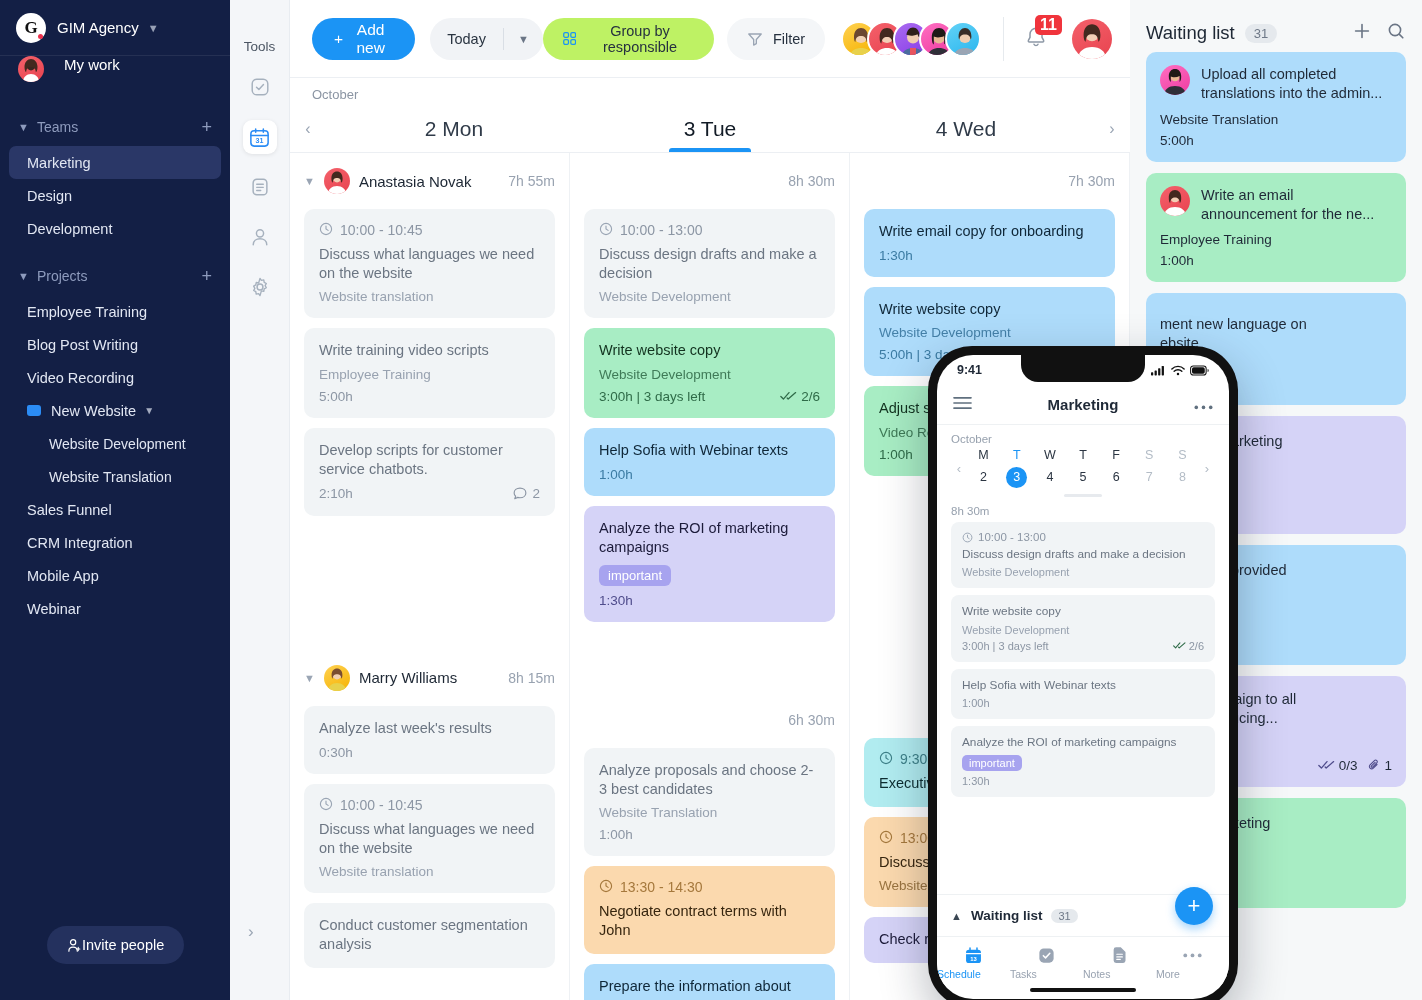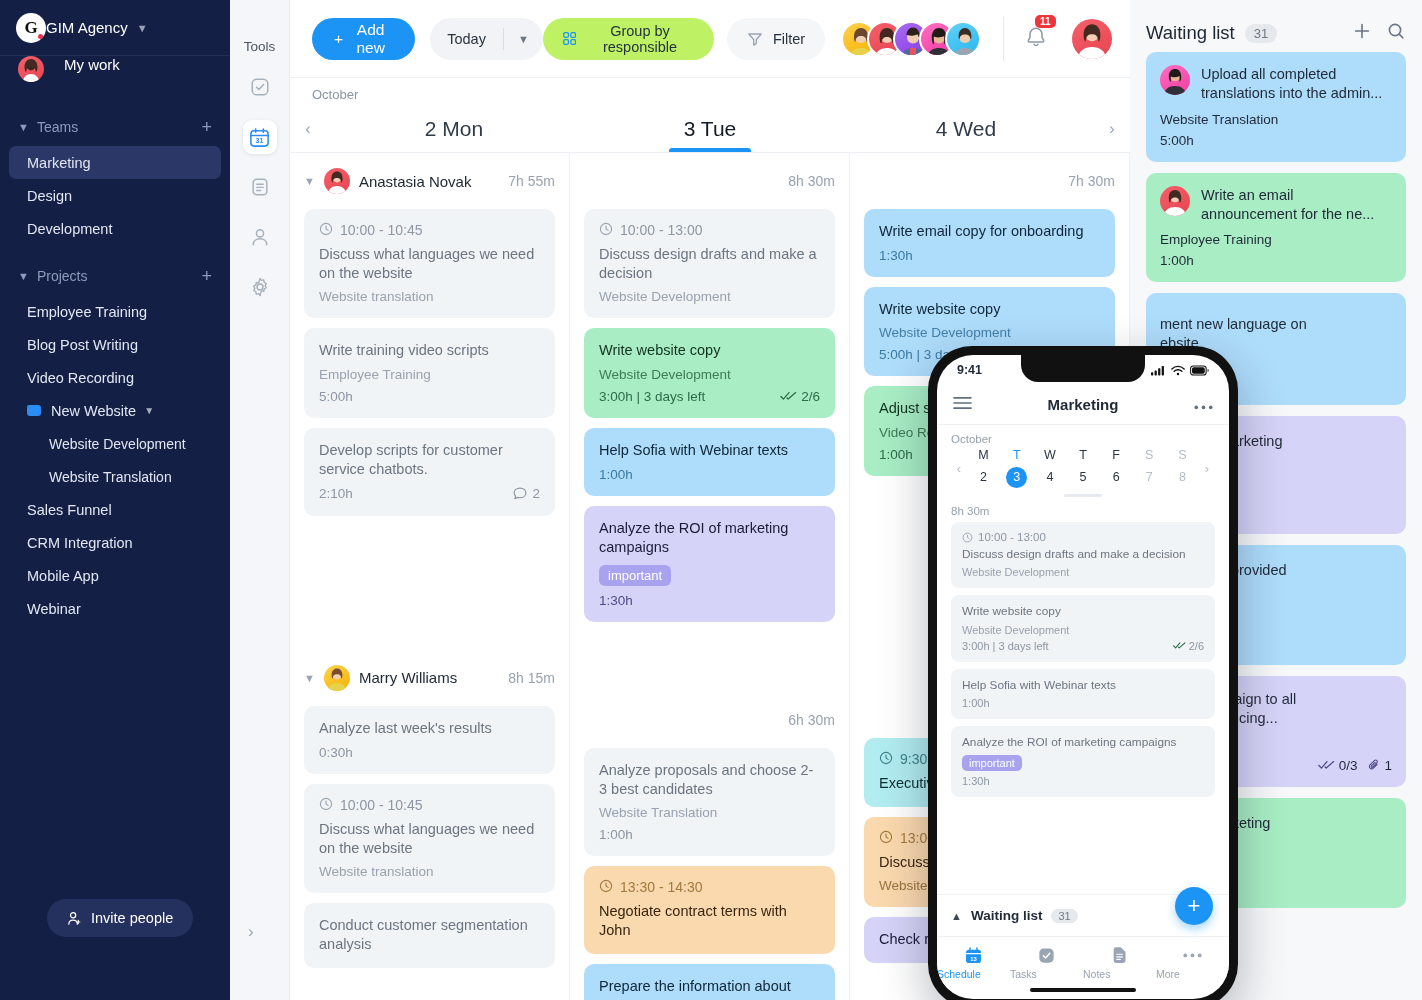--- a/index.html
+++ b/index.html
@@ -11,36 +11,36 @@
     -webkit-font-smoothing:antialiased;
   }
   .app { position:relative; width:1422px; height:1000px; display:flex; }
 
   
   .sidebar { width:230px; height:1000px; background:#131f45; color:#dfe5f2; position:relative; flex:0 0 230px; }
   .sb-head { height:56px; display:flex; align-items:center; padding:0 16px; border-bottom:1px solid rgba(255,255,255,.08); }
   .logo { width:30px; height:30px; border-radius:50%; background:#fff; color:#111; font-weight:bold; font-size:17px;
           display:flex; align-items:center; justify-content:center; position:relative; font-family:"Liberation Serif",serif; }
   .logo:after { content:''; position:absolute; right:3px; bottom:4px; width:5px; height:5px; border-radius:50%; background:#ec2f4b; }
-  .sb-title { font-size:15px; color:#fff; }
+  .sb-title { font-size:15px; color:#fff; margin-left:11px; }
   .sb-chev { margin-left:9px; opacity:.65; font-size:11px; }
   .sb-search { display:flex; align-items:center; gap:10px; padding:0 18px; height:44px; margin-top:6px; color:#8e9bbd; font-size:14px; }
   .sb-mywork { display:flex; align-items:flex-start; gap:20px; padding:0 18px; height:40px; font-size:15px; color:#fff; }
   .av { border-radius:50%; flex:0 0 auto; position:relative; overflow:hidden; }
   .av-sm { width:26px; height:26px; }
   .sb-group { display:flex; align-items:center; padding:0 18px; height:38px; margin-top:12px; color:#8e9bbd; font-size:14px; }
   .sb-group .cv { font-size:11px; margin-right:8px; }
   .sb-group .plus { margin-left:auto; font-size:18px; line-height:1; color:#8e9bbd; }
   .sb-item { height:33px; display:flex; align-items:center; padding:0 18px; font-size:14.5px; color:#e2e7f3; border-radius:7px; margin:0 9px; }
   .sb-item.active { background:#2a3767; }
   .sb-item.sub { padding-left:40px; font-size:14px; }
   .sb-item .fold { width:14px; height:11px; background:#2b8cf5; border-radius:2px 3px 3px 3px; margin-right:10px; flex:0 0 auto; }
   .sb-item .fchev { margin-left:8px; font-size:10px; opacity:.7; }
-  .invite { position:absolute; left:47px; bottom:63px; background:#24315e; color:#fff; border:none; border-radius:22px;
-            height:38px; padding:0 20px; font-size:14.5px; display:flex; align-items:center; gap:9px; font-family:inherit; cursor:pointer; }
+  .invite { position:absolute; left:47px; bottom:36px; background:#24315e; color:#fff; border:none; border-radius:22px;
+            height:38px; padding:0 20px; font-size:14.5px; display:flex; align-items:center; gap:0; font-family:inherit; cursor:pointer; }
 
   
   .rail { width:60px; flex:0 0 60px; background:#f4f6f9; border-right:1px solid #e8ecf1; position:relative; }
   .rail-title { text-align:center; font-size:13.5px; color:#4b5563; padding-top:39px; font-weight:500; }
   .rail-ico { width:34px; height:34px; margin:16px auto 0; border-radius:9px; display:flex; align-items:center; justify-content:center; color:#93a0b0; }
   .rail-ico.active { background:#fff; box-shadow:0 1px 4px rgba(0,0,0,.09); color:#2b8cf5; }
   .rail-expand { position:absolute; left:18px; bottom:58px; color:#9aa5b4; font-size:17px; }
 
   
   .main { flex:1 1 auto; position:relative; background:#fff; min-width:0; display:flex; flex-direction:column; }
@@ -52,21 +52,21 @@
   .btn-today .sep { width:1px; height:22px; background:#d9dee5; }
   .btn-today .cv { padding:0 14px; font-size:11px; color:#6a7585; }
   .btn-pill { height:42px; border-radius:21px; display:flex; align-items:center; gap:10px; padding:0 20px; font-size:14.5px; font-family:inherit; border:none; cursor:pointer; }
   .btn-group { background:#bef264; color:#26313f; margin-left:auto; }
   .btn-filter { background:#f4f6f8; color:#26313f; margin-left:13px; }
   .avstack { display:flex; margin-left:16px; }
   .avstack .av { width:36px; height:36px; border:2px solid #fff; margin-left:-10px; }
   .avstack .av:first-child { margin-left:0; }
   .topdiv { width:1px; height:44px; background:#e6eaee; margin:0 20px 0 22px; }
   .bell { position:relative; color:#6a7585; }
-  .badge { position:absolute; top:-10px; left:11px; background:#f0343c; color:#fff; font-size:10px; border-radius:5px; padding:1px 5px; font-weight:600; }
+  .badge { position:absolute; top:-10px; left:11px; background:#f0343c; color:#fff; font-size:16px; border-radius:5px; padding:1px 5px; font-weight:600; }
   .me { width:40px; height:40px; margin-left:24px; }
 
   
   .calhead { border-top:1px solid #eceff3; position:relative; }
   .month { font-size:13px; color:#8b95a3; padding:9px 0 3px 22px; }
   .days { display:flex; align-items:center; height:47px; position:relative; }
   .navarr { width:36px; text-align:center; color:#9aa5b4; font-size:16px; }
   .day { flex:1 1 0; text-align:center; font-size:21px; color:#303b49; position:relative; height:47px; line-height:47px; }
   .day.act { color:#121b26; font-weight:500; }
   .day.act:after { content:''; position:absolute; left:50%; transform:translateX(-50%); bottom:0; width:82px; height:4px; background:#1b94f5; border-radius:3px 3px 0 0; }

